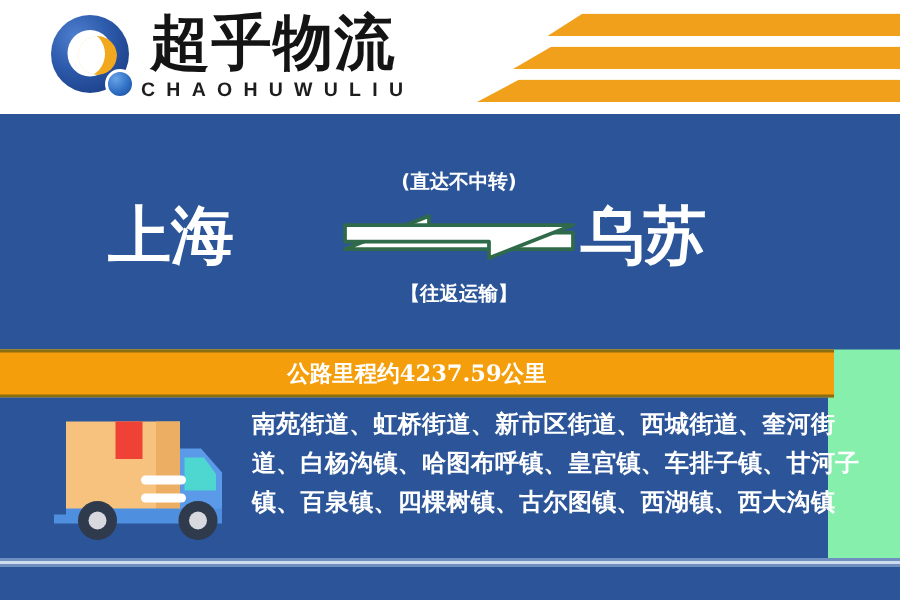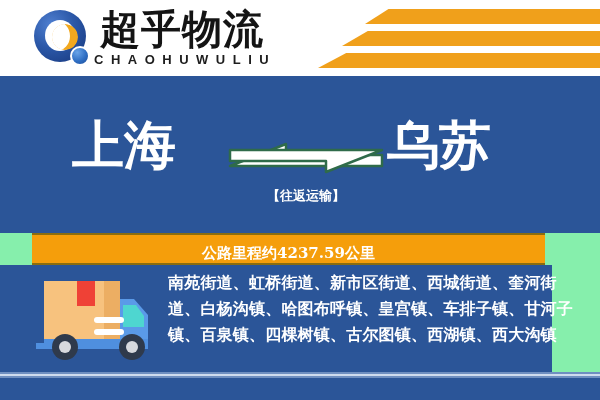--- a/index.html
+++ b/index.html
@@ -123,23 +123,23 @@
   .route {
     position: absolute;
     left: 0;
     top: 76px;
     width: 600px;
     height: 157px;
     background: #2b5598;
   }
   .city {
     position: absolute;
-    top: 39px;
+    top: 51px;
     font-family: "DejaVu Serif", "Liberation Serif", serif;
-    font-size: 52px;
+    font-size: 42px;
     font-weight: bold;
     color: #ffffff;
     line-height: 60px;
     white-space: nowrap;
   }
   .city.origin { left: 72px; }
   .city.dest   { left: 387px; text-align: right; }
 
   .mid {
     position: absolute;
@@ -167,31 +167,30 @@
     top: 26px;
     width: 164px;
     height: 44px;
   }
 
   
   .infobar {
     position: absolute;
     left: 0;
     top: 233px;
-    width: 513px;
+    width: 556px;
     height: 32px;
     background: #f59e0b;
     border-top: 2px solid #8a6d10;
     border-bottom: 2px solid #8a6d10;
     box-sizing: border-box;
     display: flex;
-    align-items: flex-end;
+    align-items: center;
     justify-content: center;
     gap: 18px;
-    margin-left: 32px;
   }
   .infobar span {
     font-family: "DejaVu Serif", "Liberation Serif", serif;
     font-size: 15px;
     font-weight: bold;
     color: #ffffff;
     white-space: nowrap;
   }
 
   
@@ -265,20 +264,21 @@
       <div class="stripe s2"></div>
       <div class="stripe s3"></div>
     </div>
   </div>
 
   <div class="route">
 
     <div class="city origin">上海</div>
 
     <div class="mid">
+      <div class="mid-top">(直达不中转)</div>
 
       <div class="arrow-wrap">
         <svg viewBox="0 0 164 44" width="164" height="44" aria-hidden="true">
           <path d="M6 30 L62 8 L62 19 L158 19 L158 30 Z" fill="#ffffff" stroke="#2f6b4a" stroke-width="2.5" stroke-linejoin="round"></path>
           <path d="M158 14 L102 36 L102 25 L6 25 L6 14 Z" fill="#ffffff" stroke="#2f6b4a" stroke-width="2.5" stroke-linejoin="round"></path>
         </svg>
       </div>
 
       <div class="mid-bottom">【往返运输】</div>
     </div>

